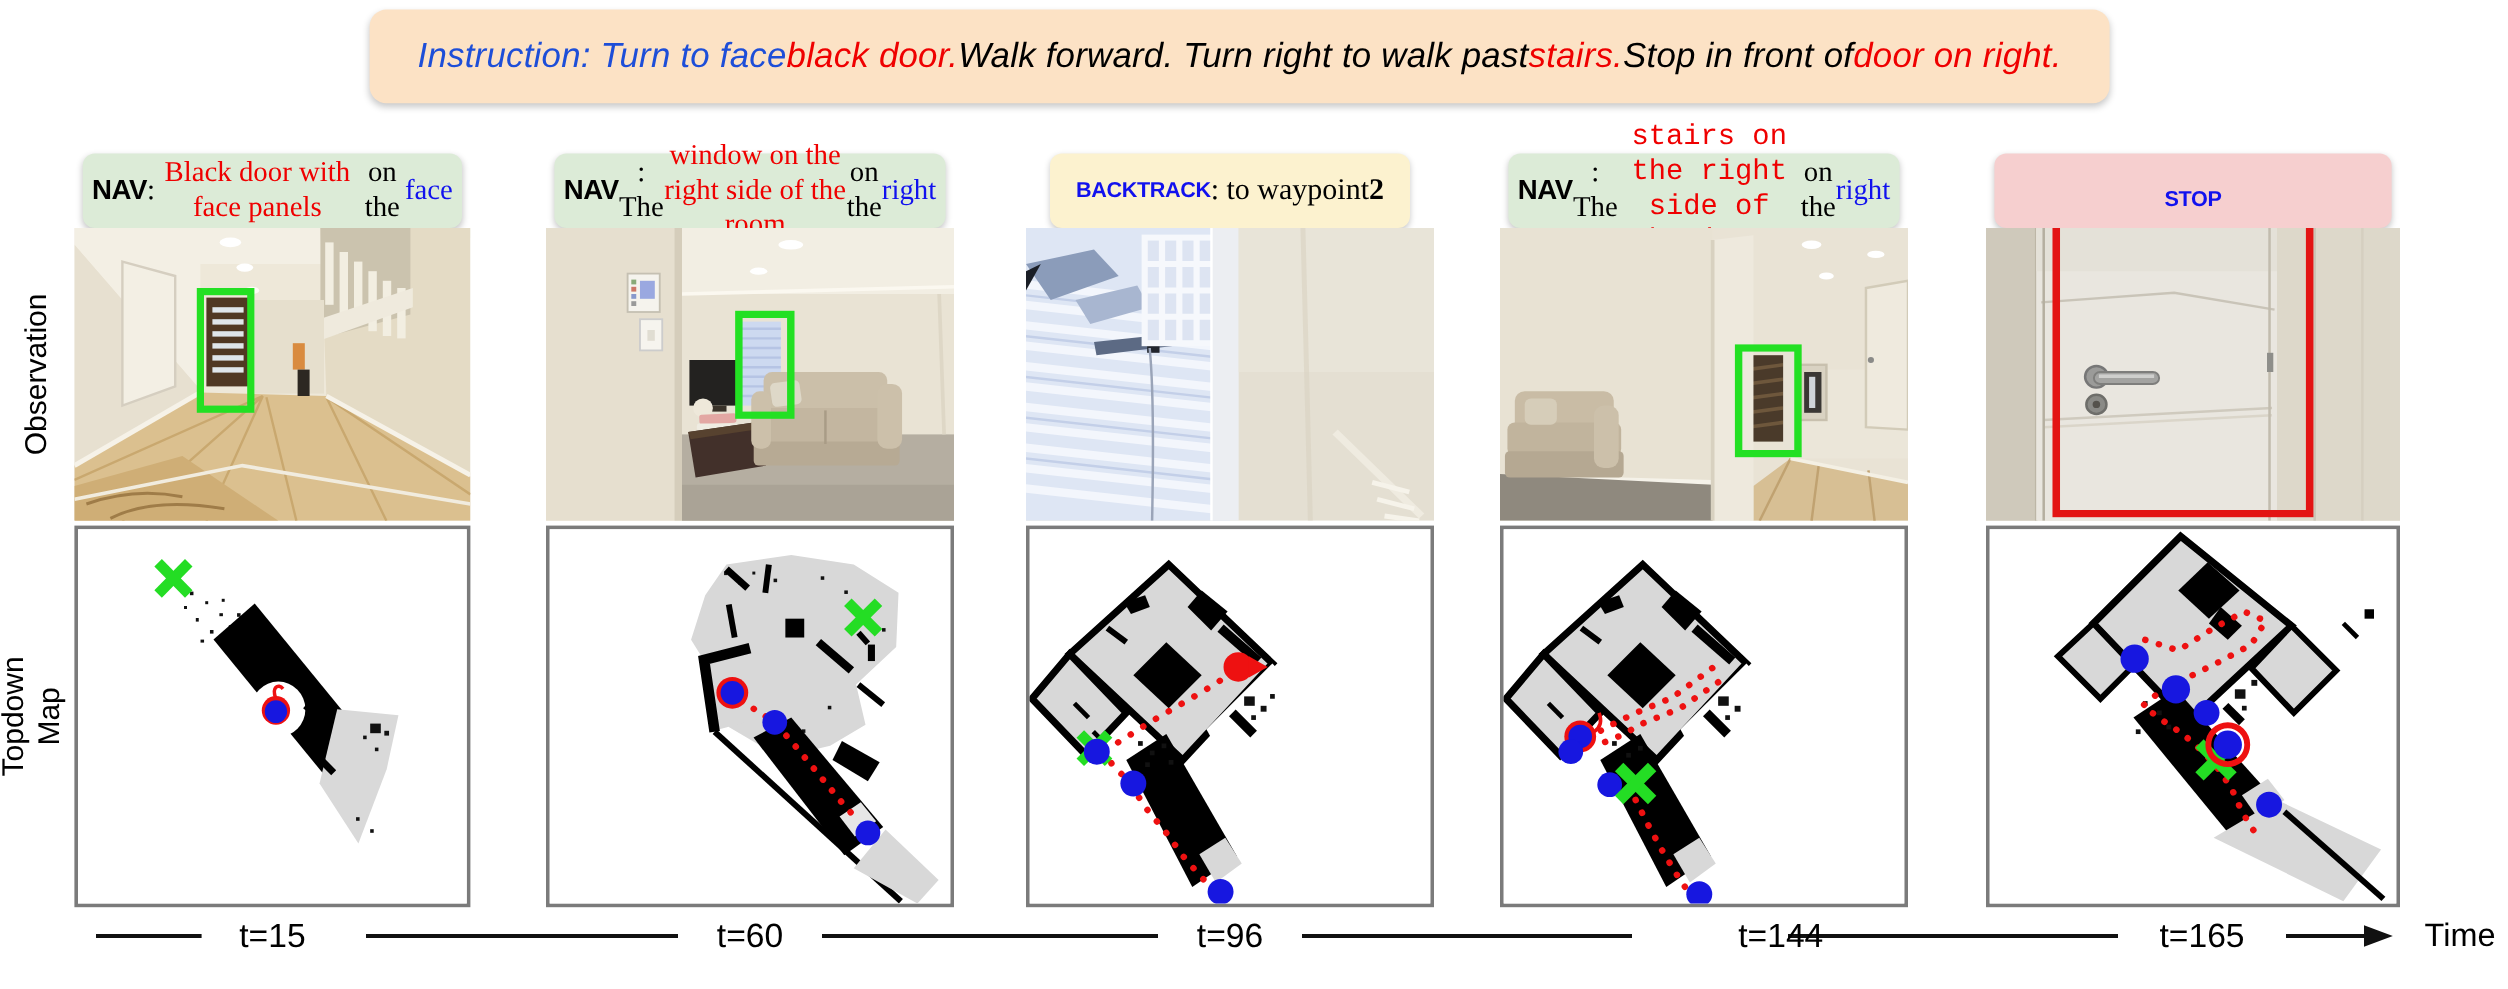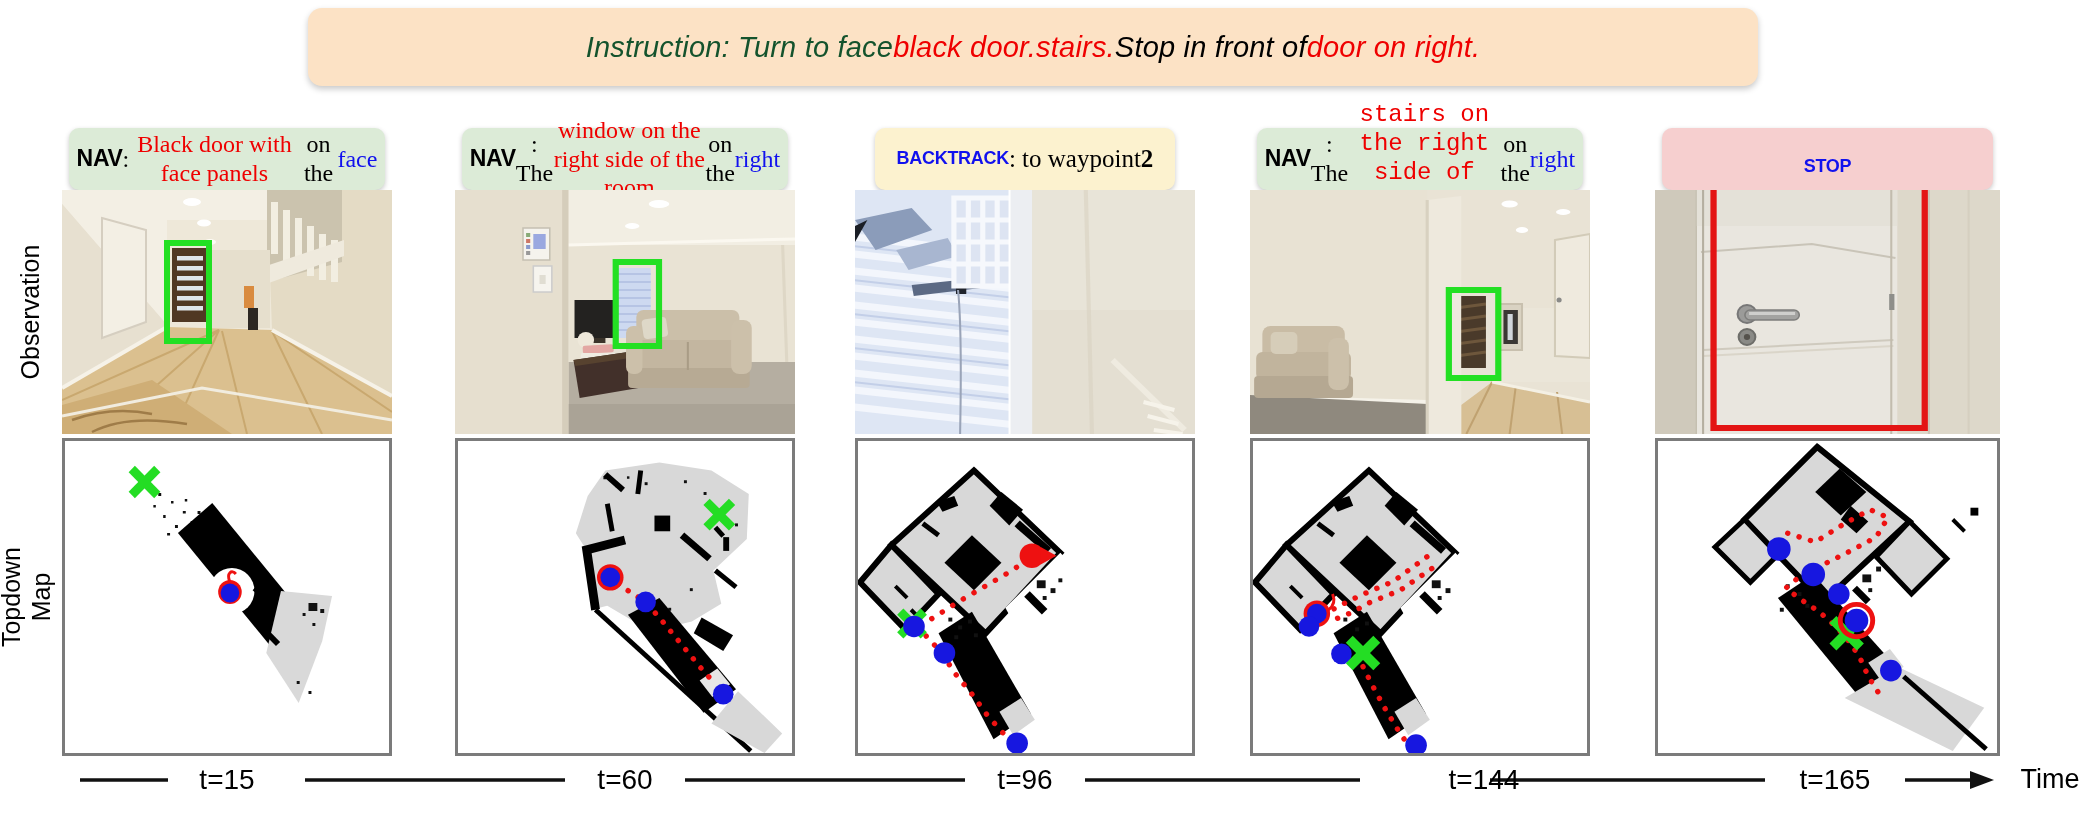--- a/index.html
+++ b/index.html
@@ -43,22 +43,23 @@
     line-height:1.2;white-space:pre-line;}
   .vlabel.obs-label{left:-50px;top:297px;width:160px;}
   .vlabel.map-label{left:-34px;top:567px;width:120px;}
 </style>
 </head>
 <body>
 
 <div id="page">
 
   <div class="instruction" style="background-color: rgb(252, 226, 197);">
-      <span style="color: #14532d;">Instruction: Turn to face </span>
+      <span style="color: #1d4ed8;">Instruction: Turn to face </span>
       <span style="color: rgb(239, 0, 0);">black door.</span>
+      <span style="color: rgb(0, 0, 0);"> Walk forward. Turn right to walk past </span>
       <span style="color: rgb(239, 0, 0); text-align: right;">stairs.</span>
       <span style="color: rgb(0, 0, 0);"> Stop in front of </span>
       <span style="color: rgb(239, 0, 0);">door on right.</span>
     </div>
 
   <div class="vlabel obs-label">Observation</div>
   <div class="vlabel map-label">Topdown
 Map</div>
 
   <div class="column c1">

